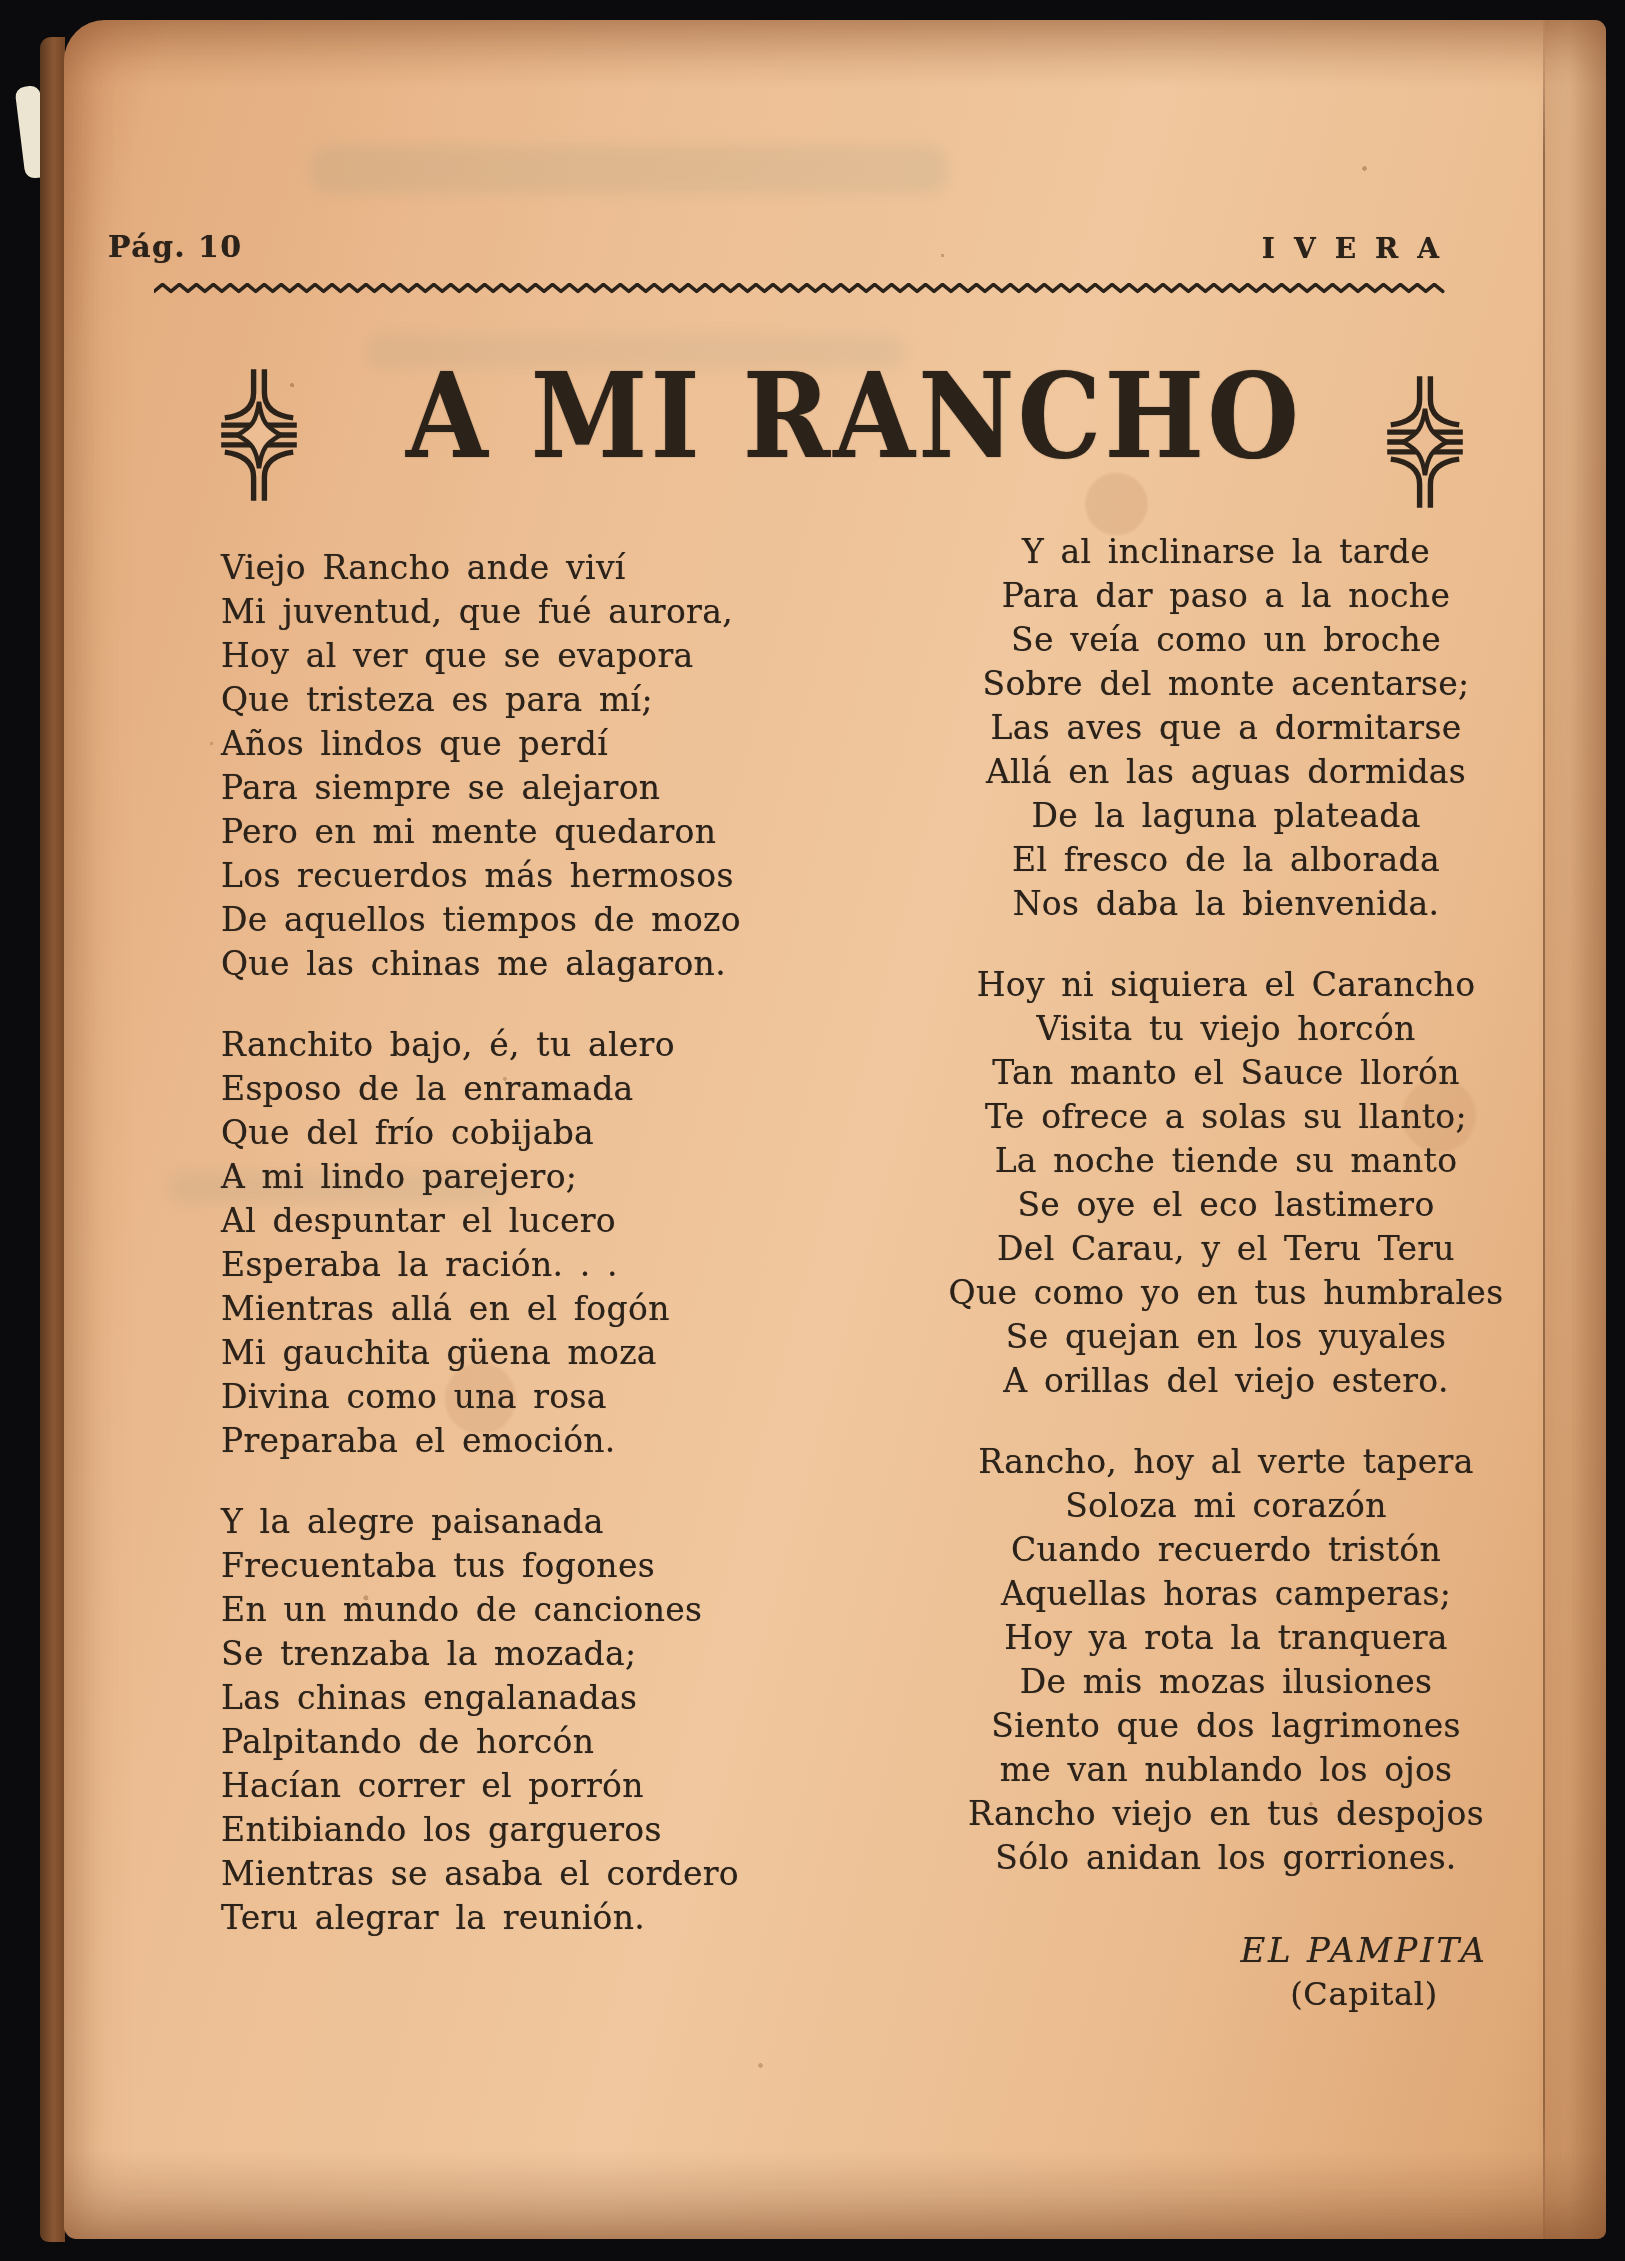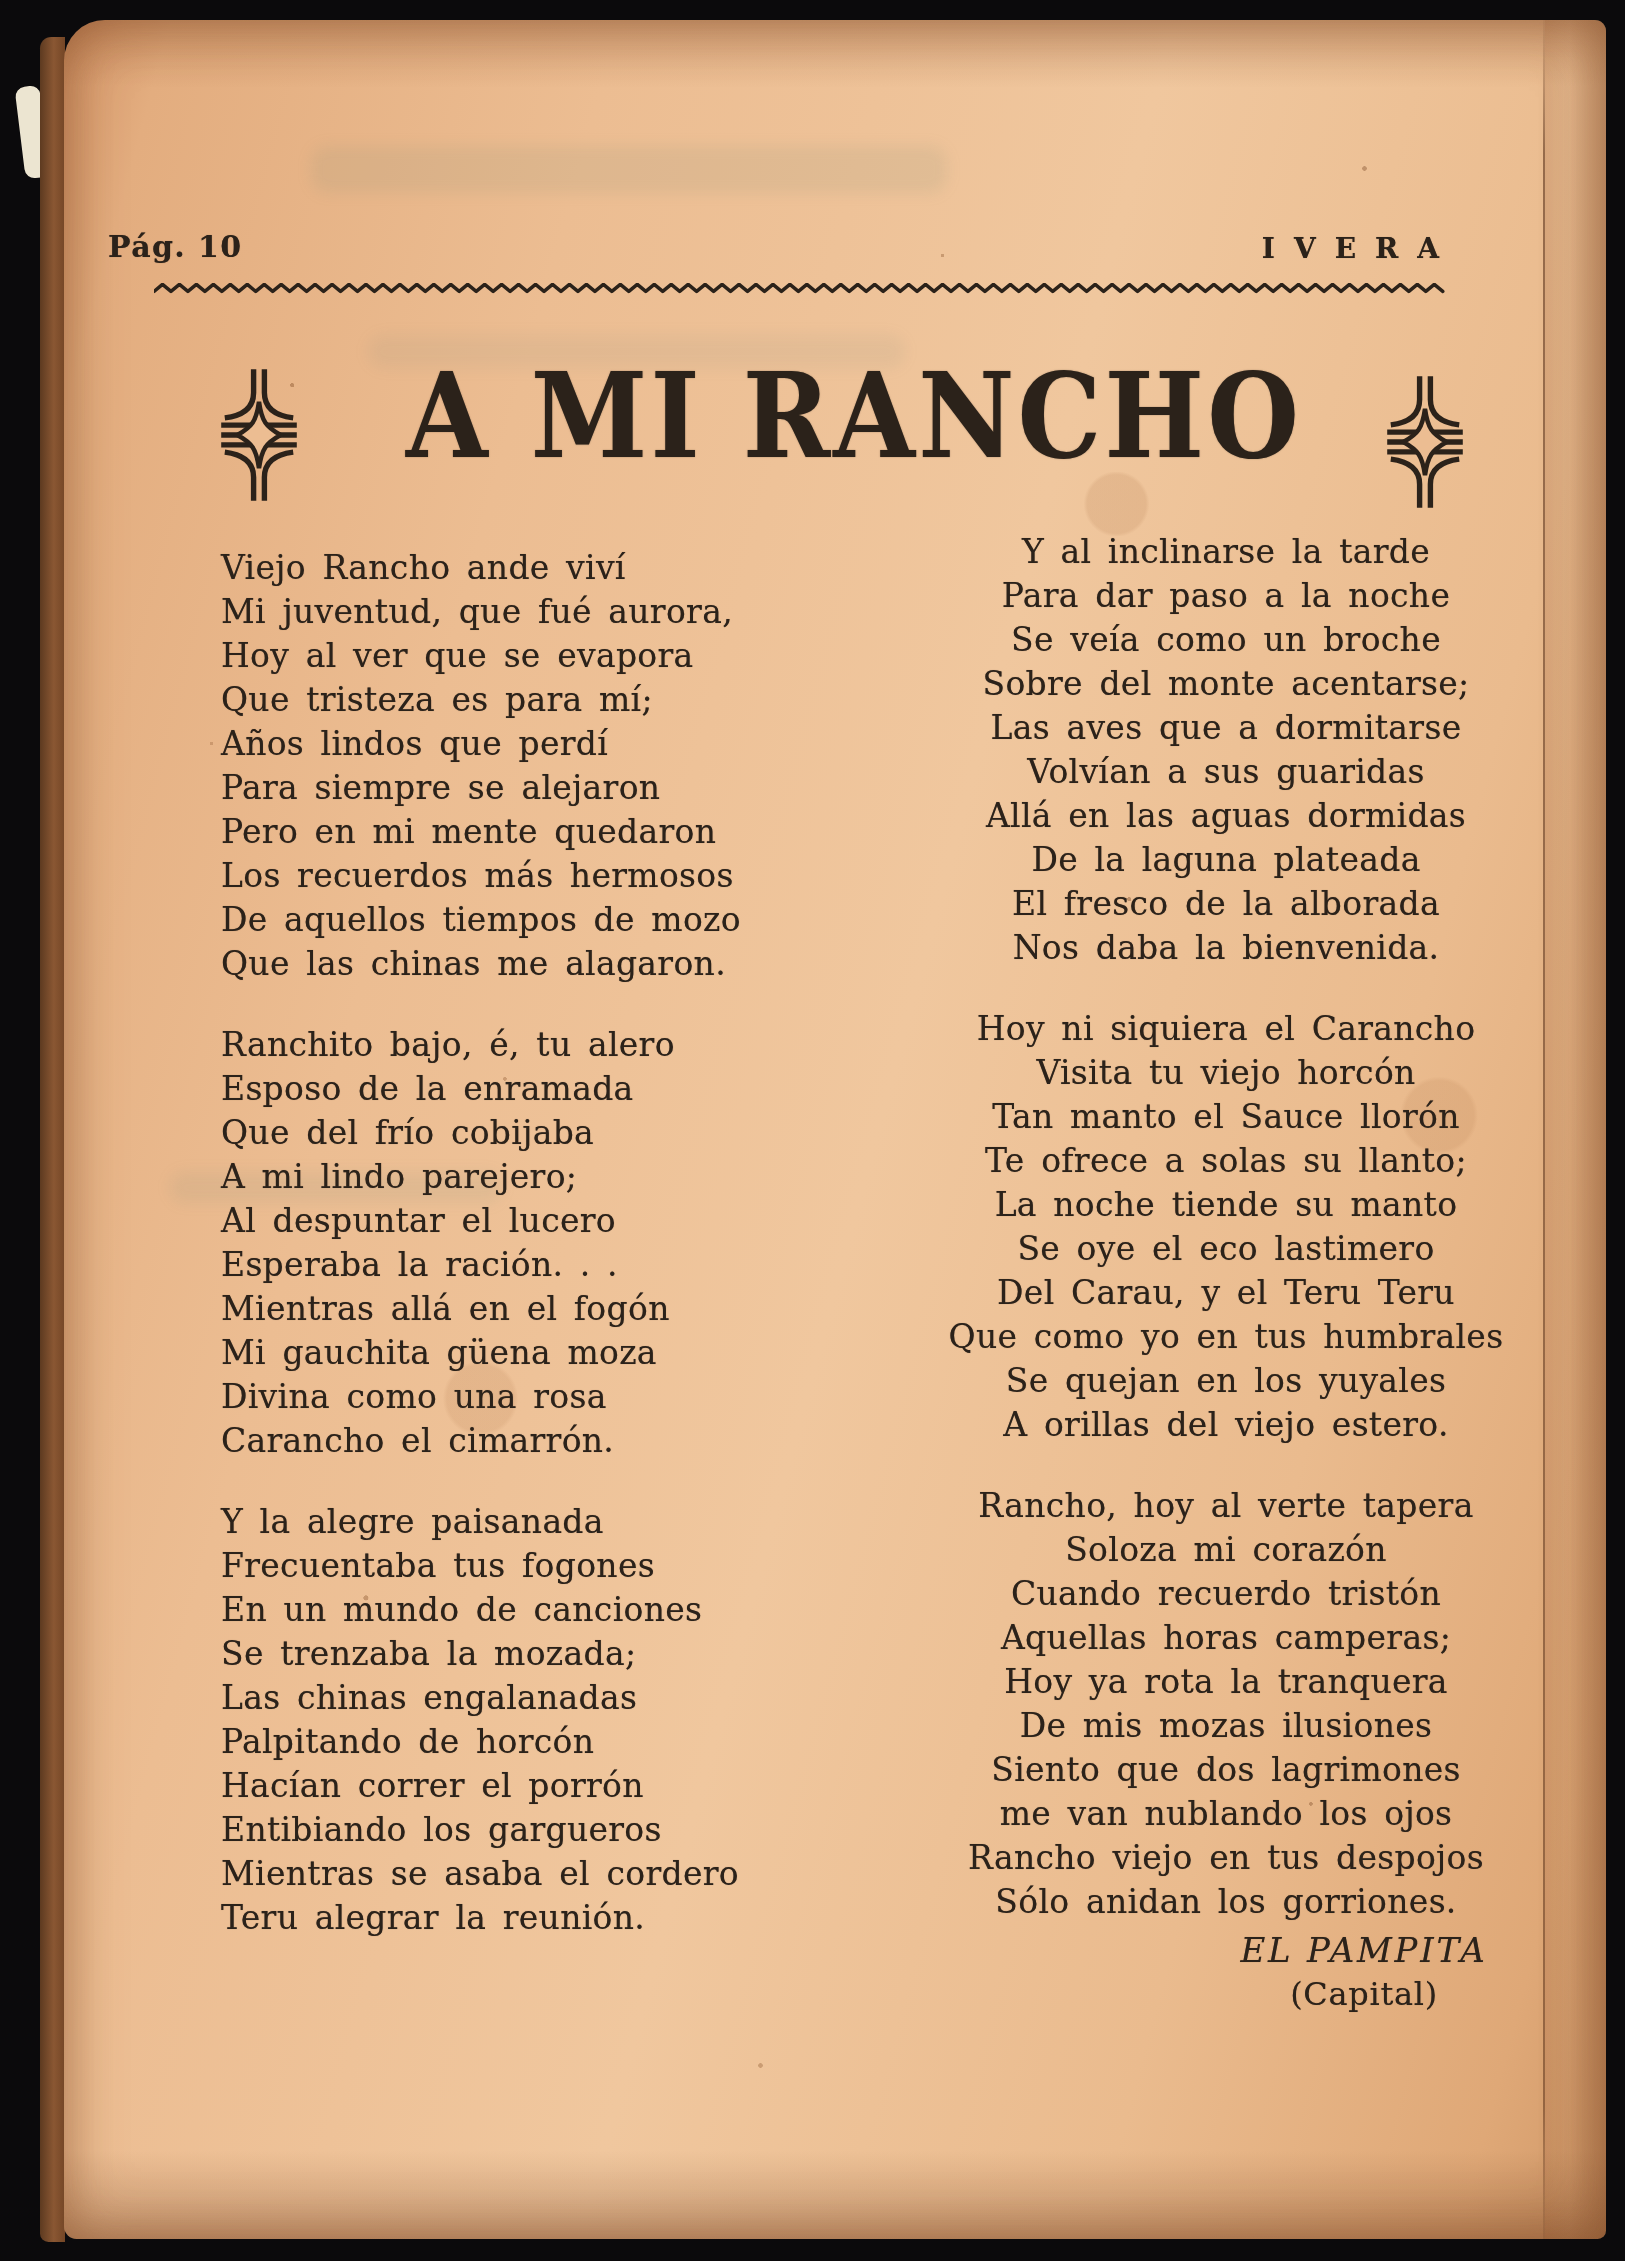--- a/index.html
+++ b/index.html
@@ -136,21 +136,21 @@
         <div class="stanza">
           <div class="poem-line">Ranchito bajo, é, tu alero</div>
           <div class="poem-line">Esposo de la enramada</div>
           <div class="poem-line">Que del frío cobijaba</div>
           <div class="poem-line">A mi lindo parejero;</div>
           <div class="poem-line">Al despuntar el lucero</div>
           <div class="poem-line">Esperaba la ración. . .</div>
           <div class="poem-line">Mientras allá en el fogón</div>
           <div class="poem-line">Mi gauchita güena moza</div>
           <div class="poem-line">Divina como una rosa</div>
-          <div class="poem-line">Carancho el cimarrón.</div>
+          <div class="poem-line">Preparaba el emoción.</div>
         </div>
         <div class="stanza">
           <div class="poem-line">Y la alegre paisanada</div>
           <div class="poem-line">Frecuentaba tus fogones</div>
           <div class="poem-line">En un mundo de canciones</div>
           <div class="poem-line">Se trenzaba la mozada;</div>
           <div class="poem-line">Las chinas engalanadas</div>
           <div class="poem-line">Palpitando de horcón</div>
           <div class="poem-line">Hacían correr el porrón</div>
           <div class="poem-line">Entibiando los gargueros</div>
@@ -158,21 +158,20 @@
           <div class="poem-line">Teru alegrar la reunión.</div>
         </div>
       </div>
     <div class="col right">
         <div class="stanza">
           <div class="poem-line">Y al inclinarse la tarde</div>
           <div class="poem-line">Para dar paso a la noche</div>
           <div class="poem-line">Se veía como un broche</div>
           <div class="poem-line">Sobre del monte acentarse;</div>
           <div class="poem-line">Las aves que a dormitarse</div>
-          <div class="poem-line">Volvían a sus guaridas</div>
           <div class="poem-line">Allá en las aguas dormidas</div>
           <div class="poem-line">De la laguna plateada</div>
           <div class="poem-line">El fresco de la alborada</div>
           <div class="poem-line">Nos daba la bienvenida.</div>
         </div>
         <div class="stanza">
           <div class="poem-line">Hoy ni siquiera el Carancho</div>
           <div class="poem-line">Visita tu viejo horcón</div>
           <div class="poem-line">Tan manto el Sauce llorón</div>
           <div class="poem-line">Te ofrece a solas su llanto;</div>

